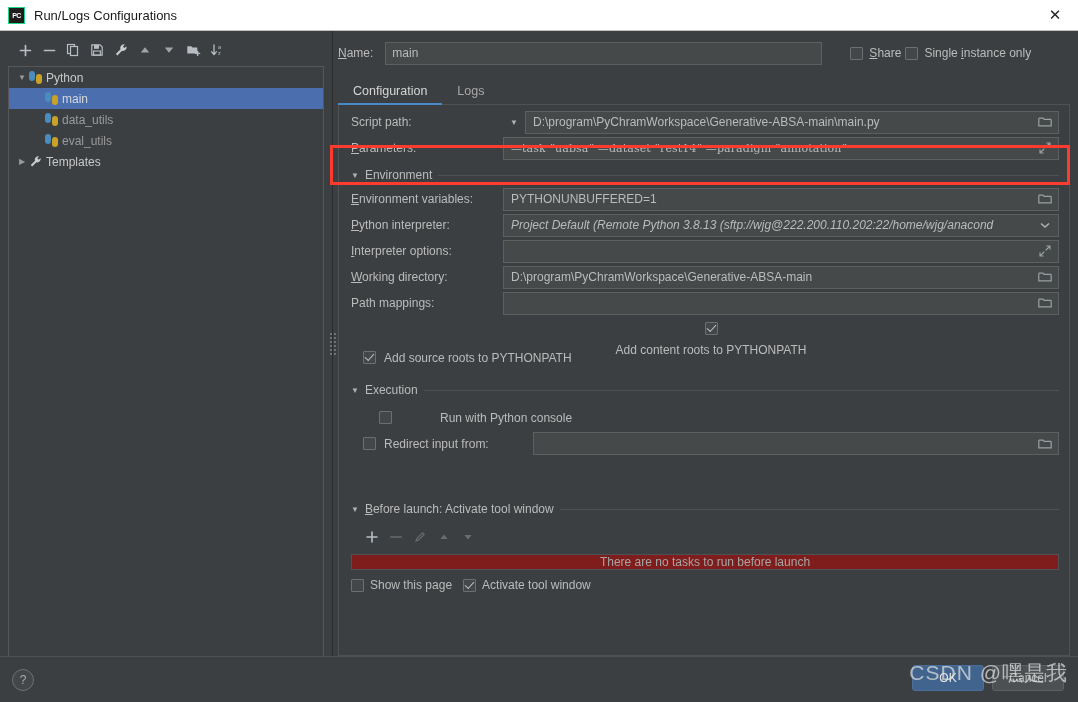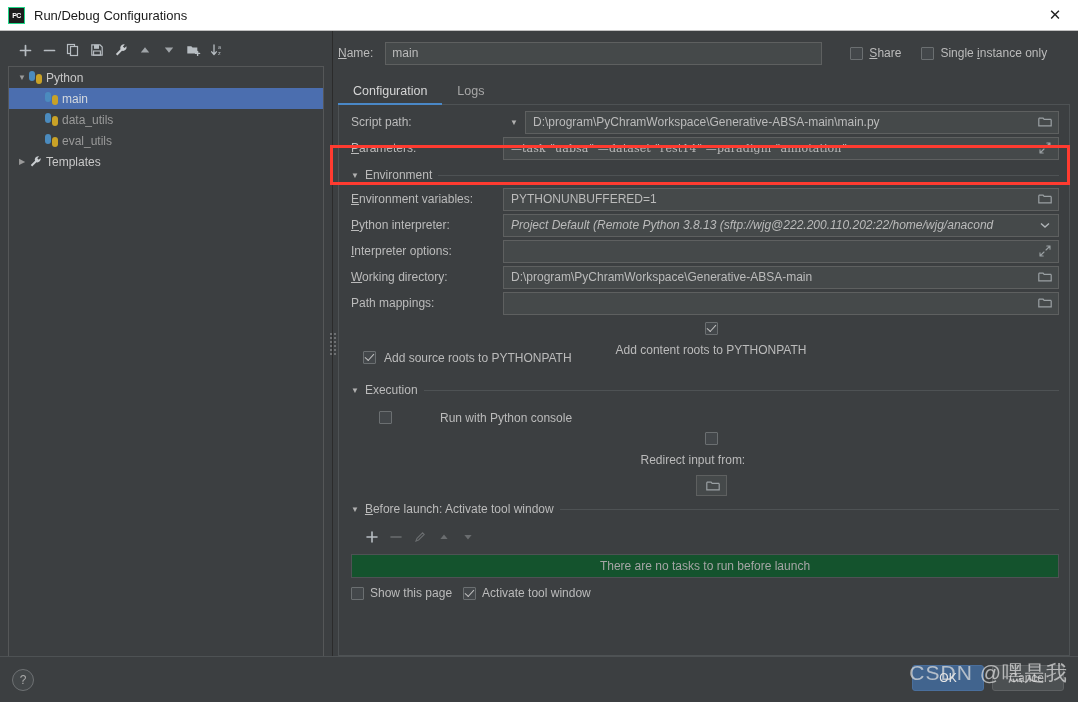--- a/index.html
+++ b/index.html
@@ -142,21 +142,21 @@
     width: 437px; height: 23px;
     margin-left: 12px;
     background: #45494a;
     border: 1px solid #5e6060;
     color: #bbbbbb;
     padding: 0 6px;
     font-family: "Liberation Sans", sans-serif;
     font-size: 12px;
     outline: none;
   }
-  .cb-group { display: flex; align-items: center; margin-left: 28px; gap: 20px; }
+  .cb-group { display: flex; align-items: center; margin-left: 28px; gap: 4px; }
   .cb-wrap { display: flex; align-items: center; gap: 6px; cursor: pointer; white-space: nowrap; }
   .cbx {
     width: 13px; height: 13px;
     background: #43474a; border: 1px solid #6b6f71;
     display: inline-flex; align-items: center; justify-content: center;
     flex: none; border-radius: 1px;
   }
   .cbx.checked::after {
     content: "";
     width: 4px; height: 8px;
@@ -252,23 +252,23 @@
   .cb-line .cl-label { font-size: 12px; color: #bbbbbb; }
 
   .redirect-row { display: flex; align-items: center; gap: 8px; height: 23px; margin-bottom: 4px; }
   .redirect-row .cl-label { font-size: 12px; color: #bbbbbb; width: 141px; }
 
   .bl-toolbar { display: flex; align-items: center; gap: 6px; padding-left: 12px; height: 22px; margin-bottom: 6px; }
   .bl-ic { width: 18px; height: 18px; display: flex; align-items: center; justify-content: center; color: #9aa0a3; cursor: pointer; }
   .bl-ic.dim { color: #6a6d6f; cursor: default; }
 
   .tasks-box {
-    height: 24px;
+    height: 16px;
     border: 1px solid #4e5254;
-    background: #14532d;
+    background: #7f1d1d;
     display: flex; align-items: center; justify-content: center;
     color: #a5a5a5; font-size: 12px;
     margin-bottom: 8px;
   }
   .bottom-cbs { display: flex; align-items: center; gap: 11px; }
 
   
   .red-box {
     position: absolute;
     left: 330px; top: 145px;
@@ -319,21 +319,21 @@
   }
   .watermark .csdn-mark { letter-spacing: 1px; }
 </style>
 </head>
 <body>
 
 <div class="titlebar">
   <div class="pc-logo">
     <span>PC</span>
   </div>
-  <div class="title-text">Run/Debug Configurations</div>
+  <div class="title-text">Run/Logs Configurations</div>
   <div class="close-btn">✕</div>
 </div>
 
 <div class="body-wrap">
 
   <div class="left-panel">
     <div class="left-toolbar">
       <div class="tb-icon">
         <svg width="13" height="13" viewBox="0 0 13 13">
             <path d="M6.5 1.5v10M1.5 6.5h10" stroke="#b7bdc2" stroke-width="1.7" stroke-linecap="round"></path>
@@ -590,21 +590,21 @@
           <span class="tri">▼</span>
           <span class="stitle">Execution</span>
           <span class="rule"></span>
         </div>
 
         <div class="cb-line" style="margin-left:28px;gap:48px;">
           <span class="cbx"></span>
           <span class="cl-label">Run with Python console</span>
         </div>
 
-        <div class="redirect-row" style="margin-left:12px;flex-direction:column;">
+        <div class="redirect-row" style="margin-left:12px;">
           <span class="cbx"></span>
           <span class="cl-label">Redirect input from:</span>
           <div class="fld">
             <span class="val"></span>
             <span class="btn-ic">
               <svg width="14" height="12" viewBox="0 0 14 12">
                   <path d="M0.8 2.2h4.3l1 1.2h7.1M0.8 2.2v7.6h12.4V3.4" fill="none" stroke="#9aa0a3" stroke-width="1.2"></path>
                 </svg>
             </span>
           </div>

